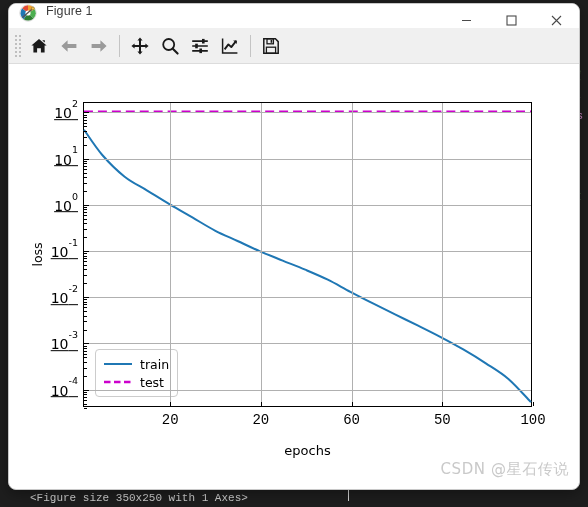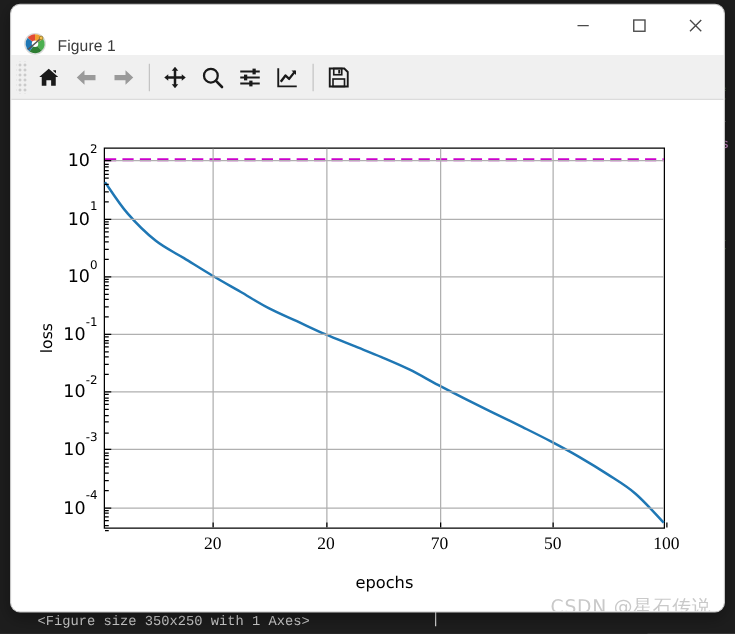--- a/index.html
+++ b/index.html
@@ -62,23 +62,23 @@
     background: #ffffff;
     border-radius: 8px;
     border: 1px solid #c8c8c8;
     box-shadow: 0 4px 14px rgba(0,0,0,0.35);
     overflow: hidden;
   }
 
   
   #titlebar {
     position: relative;
-    height: 40px;
+    height: 24px;
     background: #ffffff;
-    display: flex; align-items: flex-end;
+    display: flex; align-items: flex-start;
   }
   #app-icon {
     width: 18px; height: 18px;
     margin-left: 10px; margin-right: 9px;
     position: relative; flex: none;
   }
   #title-text {
     font-size: 12.5px;
     color: #3b3b3b;
     letter-spacing: .1px;
@@ -155,31 +155,32 @@
 
   .ylabel-txt {
     position: absolute;
     right: 100%;
     margin-right: 6px;
     transform: translateY(-50%);
     white-space: nowrap;
     font-size: 14px;
     color: #000;
     font-family: "DejaVu Sans", sans-serif;
+    text-decoration: underline;
   }
   .ylabel-txt sup { font-size: 9.5px; top: -.55em; position: relative; }
 
   .xlabel-txt {
     position: absolute;
     top: 100%;
     margin-top: 6px;
     transform: translateX(-50%);
     font-size: 14px;
     color: #000;
-    font-family: Liberation Serif, serif;
+    font-family: Liberation Mono, monospace;
   }
 
   #axis-label-y {
     position: absolute;
     left: 16px; top: 38px;
     height: 305px;
     display: flex; align-items: center;
   }
   #axis-label-y span {
     transform: rotate(-90deg);
@@ -352,20 +353,34 @@
       <span>loss</span>
     </div>
 
     <div id="plot-frame">
 
       <svg id="series-svg" viewBox="0 0 449 305" preserveAspectRatio="none">
           <path d="M0.00 26.83 C3.02 31.02,11.34 44.11,18.14 51.97 C24.94 59.83,33.26 68.02,40.82 74.01 C48.38 80.00,55.94 83.28,63.49 87.92 C71.05 92.55,78.61 97.32,86.17 101.83 C93.73 106.33,101.29 110.57,108.85 114.95 C116.41 119.32,123.97 124.15,131.53 128.09 C139.08 132.04,146.64 135.10,154.20 138.59 C161.76 142.09,169.32 145.77,176.88 149.05 C184.44 152.33,192.00 155.21,199.56 158.27 C207.11 161.34,214.67 164.23,222.23 167.44 C229.79 170.64,237.35 173.79,244.91 177.51 C252.47 181.23,260.03 185.77,267.59 189.74 C275.14 193.72,282.70 197.57,290.26 201.38 C297.82 205.19,305.38 208.88,312.94 212.60 C320.50 216.33,328.06 219.95,335.62 223.71 C343.18 227.47,350.73 231.18,358.29 235.15 C365.85 239.13,373.41 243.19,380.97 247.57 C388.53 251.96,396.09 256.55,403.65 261.48 C411.21 266.42,418.76 270.68,426.32 277.19 C433.88 283.69,445.22 296.63,449.00 300.52" fill="none" stroke="#1f77b4" stroke-width="2.0" stroke-linecap="butt"></path>
           <path d="M0 8.836823847649498 L449 8.836823847649498" fill="none" stroke="#cc00cc" stroke-width="2.6" stroke-linecap="butt" stroke-dasharray="9 5"></path>
         </svg>
 
+      <div id="legend">
+        <div class="legend-row">
+          <svg class="legend-swatch" viewBox="0 0 30 10">
+            <path d="M1 5 H29" stroke="#1f77b4" stroke-width="2.2"></path>
+          </svg>
+          <span class="legend-label">train</span>
+        </div>
+        <div class="legend-row">
+          <svg class="legend-swatch" viewBox="0 0 30 10">
+            <path d="M1 5 H29" stroke="#cc00cc" stroke-width="2.6" stroke-dasharray="6.5 3.5"></path>
+          </svg>
+          <span class="legend-label">test</span>
+        </div>
+      </div>
     <div class="gridline-h" style="top: 9.42987px;"></div>
         <div class="tick-major-y" style="top: 9.42987px;"></div>
         <div class="ylabel-txt" style="top: 9.42987px;">10<sup>2</sup></div>
         <div class="gridline-h" style="top: 55.6276px;"></div>
         <div class="tick-major-y" style="top: 55.6276px;"></div>
         <div class="ylabel-txt" style="top: 55.6276px;">10<sup>1</sup></div>
         <div class="gridline-h" style="top: 101.825px;"></div>
         <div class="tick-major-y" style="top: 101.825px;"></div>
         <div class="ylabel-txt" style="top: 101.825px;">10<sup>0</sup></div>
         <div class="gridline-h" style="top: 148.023px;"></div>
@@ -435,21 +450,21 @@
         <div class="tick-minor-y" style="top: 13.9069px;"></div>
         <div class="tick-minor-y" style="top: 11.5438px;"></div>
         <div class="gridline-v" style="left: 86.1717px;"></div>
         <div class="tick-major-x" style="left: 86.1717px;"></div>
         <div class="xlabel-txt" style="left: 86.1717px;">20</div>
         <div class="gridline-v" style="left: 176.879px;"></div>
         <div class="tick-major-x" style="left: 176.879px;"></div>
         <div class="xlabel-txt" style="left: 176.879px;">20</div>
         <div class="gridline-v" style="left: 267.586px;"></div>
         <div class="tick-major-x" style="left: 267.586px;"></div>
-        <div class="xlabel-txt" style="left: 267.586px;">70</div>
+        <div class="xlabel-txt" style="left: 267.586px;">60</div>
         <div class="gridline-v" style="left: 358.293px;"></div>
         <div class="tick-major-x" style="left: 358.293px;"></div>
         <div class="xlabel-txt" style="left: 358.293px;">50</div>
         <div class="tick-major-x" style="left: 449px;"></div>
         <div class="xlabel-txt" style="left: 449px;">100</div>
       </div>
 
     <div id="axis-label-x">epochs</div>
 
     <div id="watermark">CSDN @星石传说</div>

